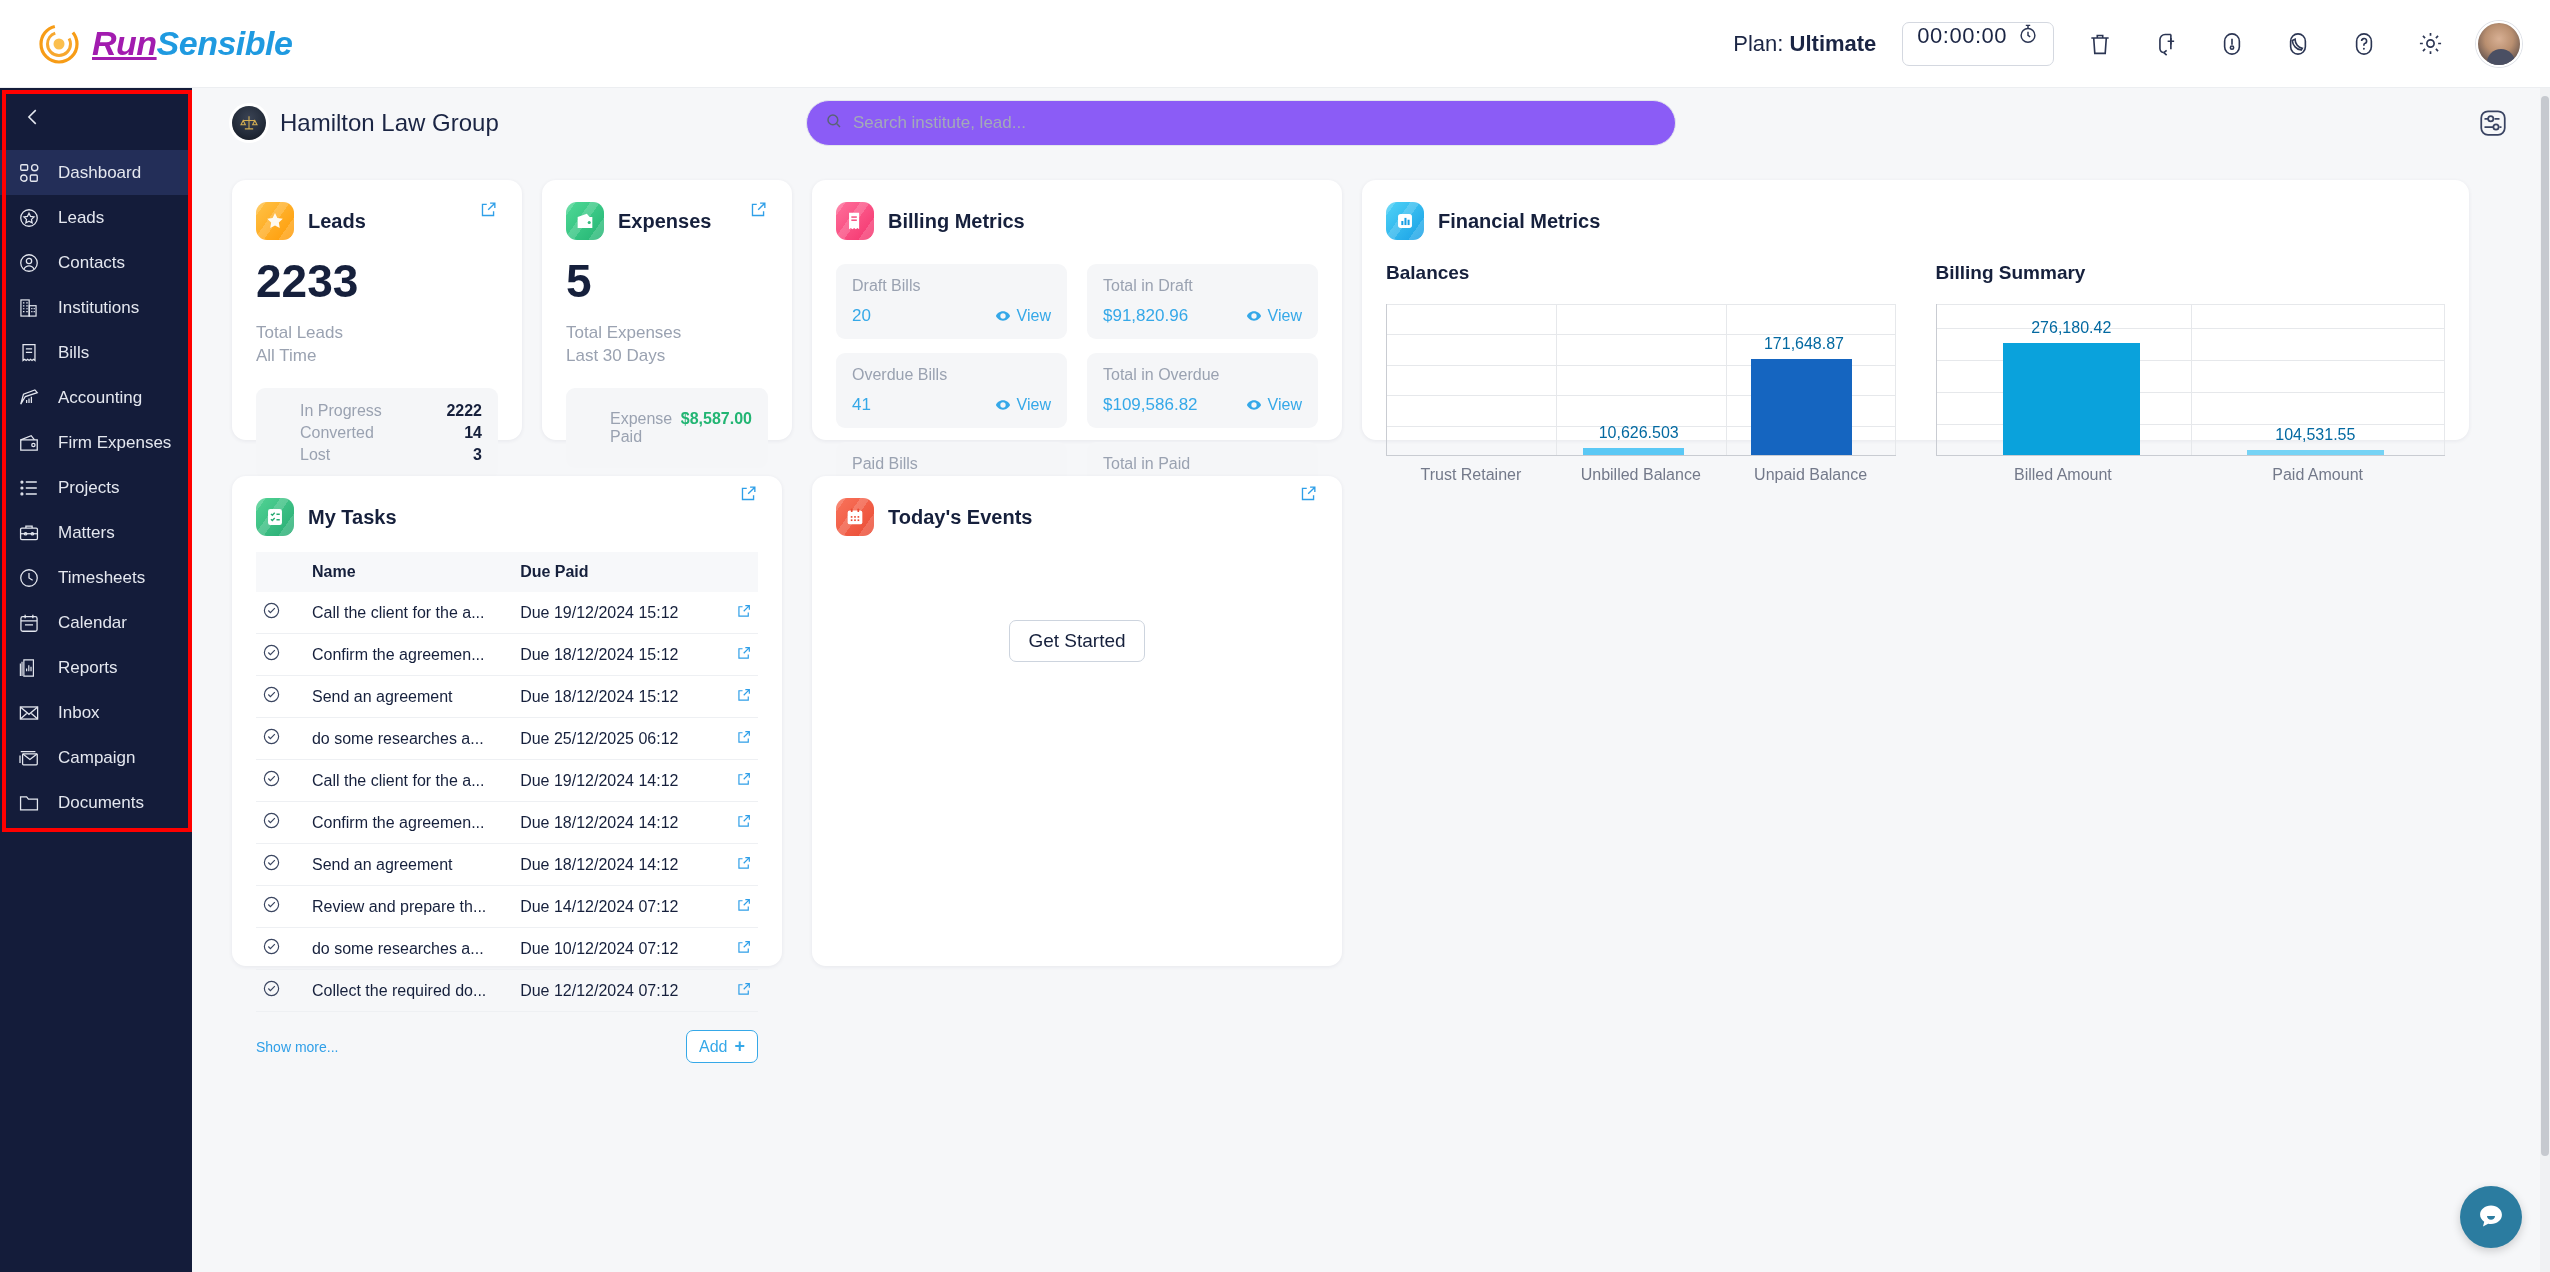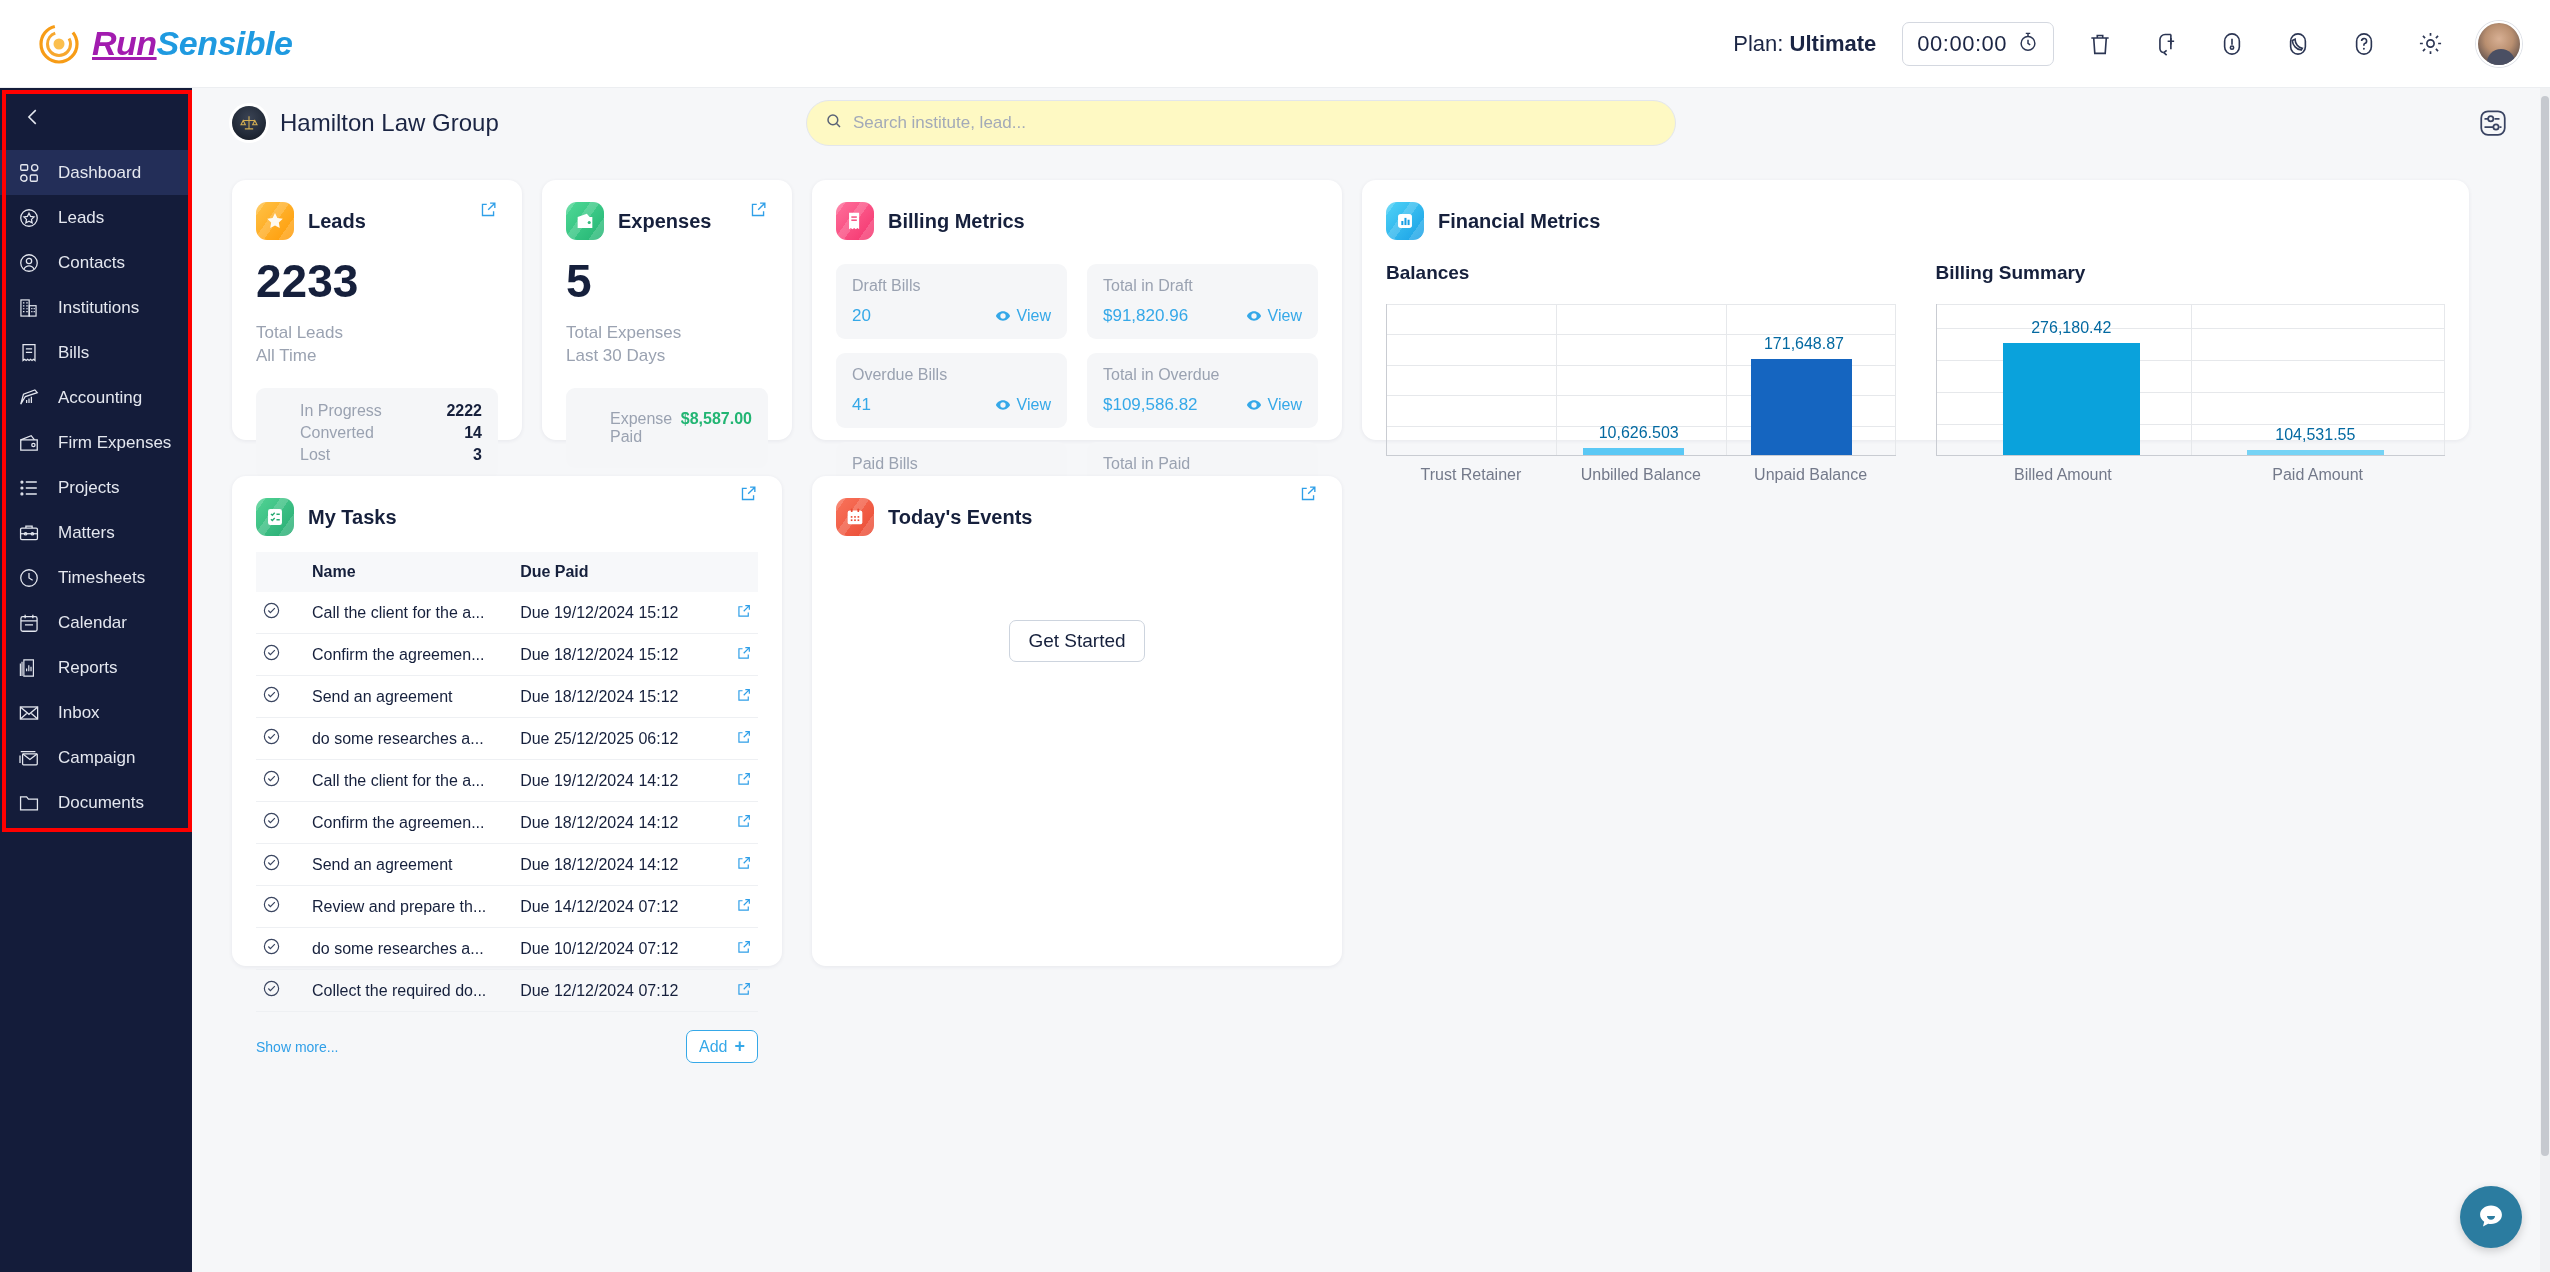--- a/index.html
+++ b/index.html
@@ -20,21 +20,21 @@
   .logo-mark { width: 42px; height: 42px; position: relative; }
   .logo-text { font-size: 34px; font-weight: bold; font-style: italic; letter-spacing: -0.5px; }
   .logo-run { color: #a21caf; text-decoration: underline; }
   .logo-sens { color: #1f9ae0; }
 
   .top-right { margin-left: auto; display: flex; align-items: center; gap: 26px; margin-right: 28px; }
   .plan-label { font-size: 22px; color: #1b2544; white-space: nowrap; }
   .plan-label b { font-weight: bold; }
   .timer-box {
     border: 1px solid #d4d8e0; border-radius: 7px; height: 44px;
-    display: flex; align-items: center; gap: 10px; padding: 0 14px; background: #fff;
+    display: flex; gap: 10px; padding: 0 14px; background: #fff;
   }
   .timer-text { font-size: 22px; color: #1b2544; font-weight: 500; letter-spacing: .5px; }
   .ticon { width: 40px; height: 40px; display: flex; align-items: center; justify-content: center; cursor: pointer; }
   .ticon svg { display: block; }
   .avatar {
     width: 46px; height: 46px; border-radius: 50%;
     background: radial-gradient(circle at 50% 38%, #d8b094 0%, #b98f70 42%, #6d5a52 75%, #3e3a40 100%);
     border: 2px solid #ffffff; box-shadow: 0 0 0 1px #dfe2e8; overflow: hidden; position: relative;
   }
   .avatar::after {
@@ -72,21 +72,21 @@
   .org-logo {
     width: 34px; height: 34px; border-radius: 50%;
     background: radial-gradient(circle at 50% 35%, #3a4354 0%, #222a38 60%, #12161f 100%);
     display: flex; align-items: center; justify-content: center;
     box-shadow: 0 0 0 3px #ffffff;
   }
   .org-name { font-size: 24px; color: #1b2544; font-weight: 500; }
 
   .searchbar {
     position: absolute; left: 614px; width: 870px; height: 46px;
-    background: #fef9c3; border: 1px solid #e3e6ec; border-radius: 23px;
+    background: #8b5cf6; border: 1px solid #e3e6ec; border-radius: 23px;
     display: flex; align-items: center; gap: 10px; padding: 0 18px;
   }
   .searchbar input {
     border: none; outline: none; font-size: 17px; color: #1b2544; flex: 1;
     font-family: "Liberation Sans", sans-serif; background: transparent;
   }
   .searchbar input::placeholder { color: #a3aab8; }
 
   .head-pref {
     position: absolute; right: 40px; width: 34px; height: 34px;

